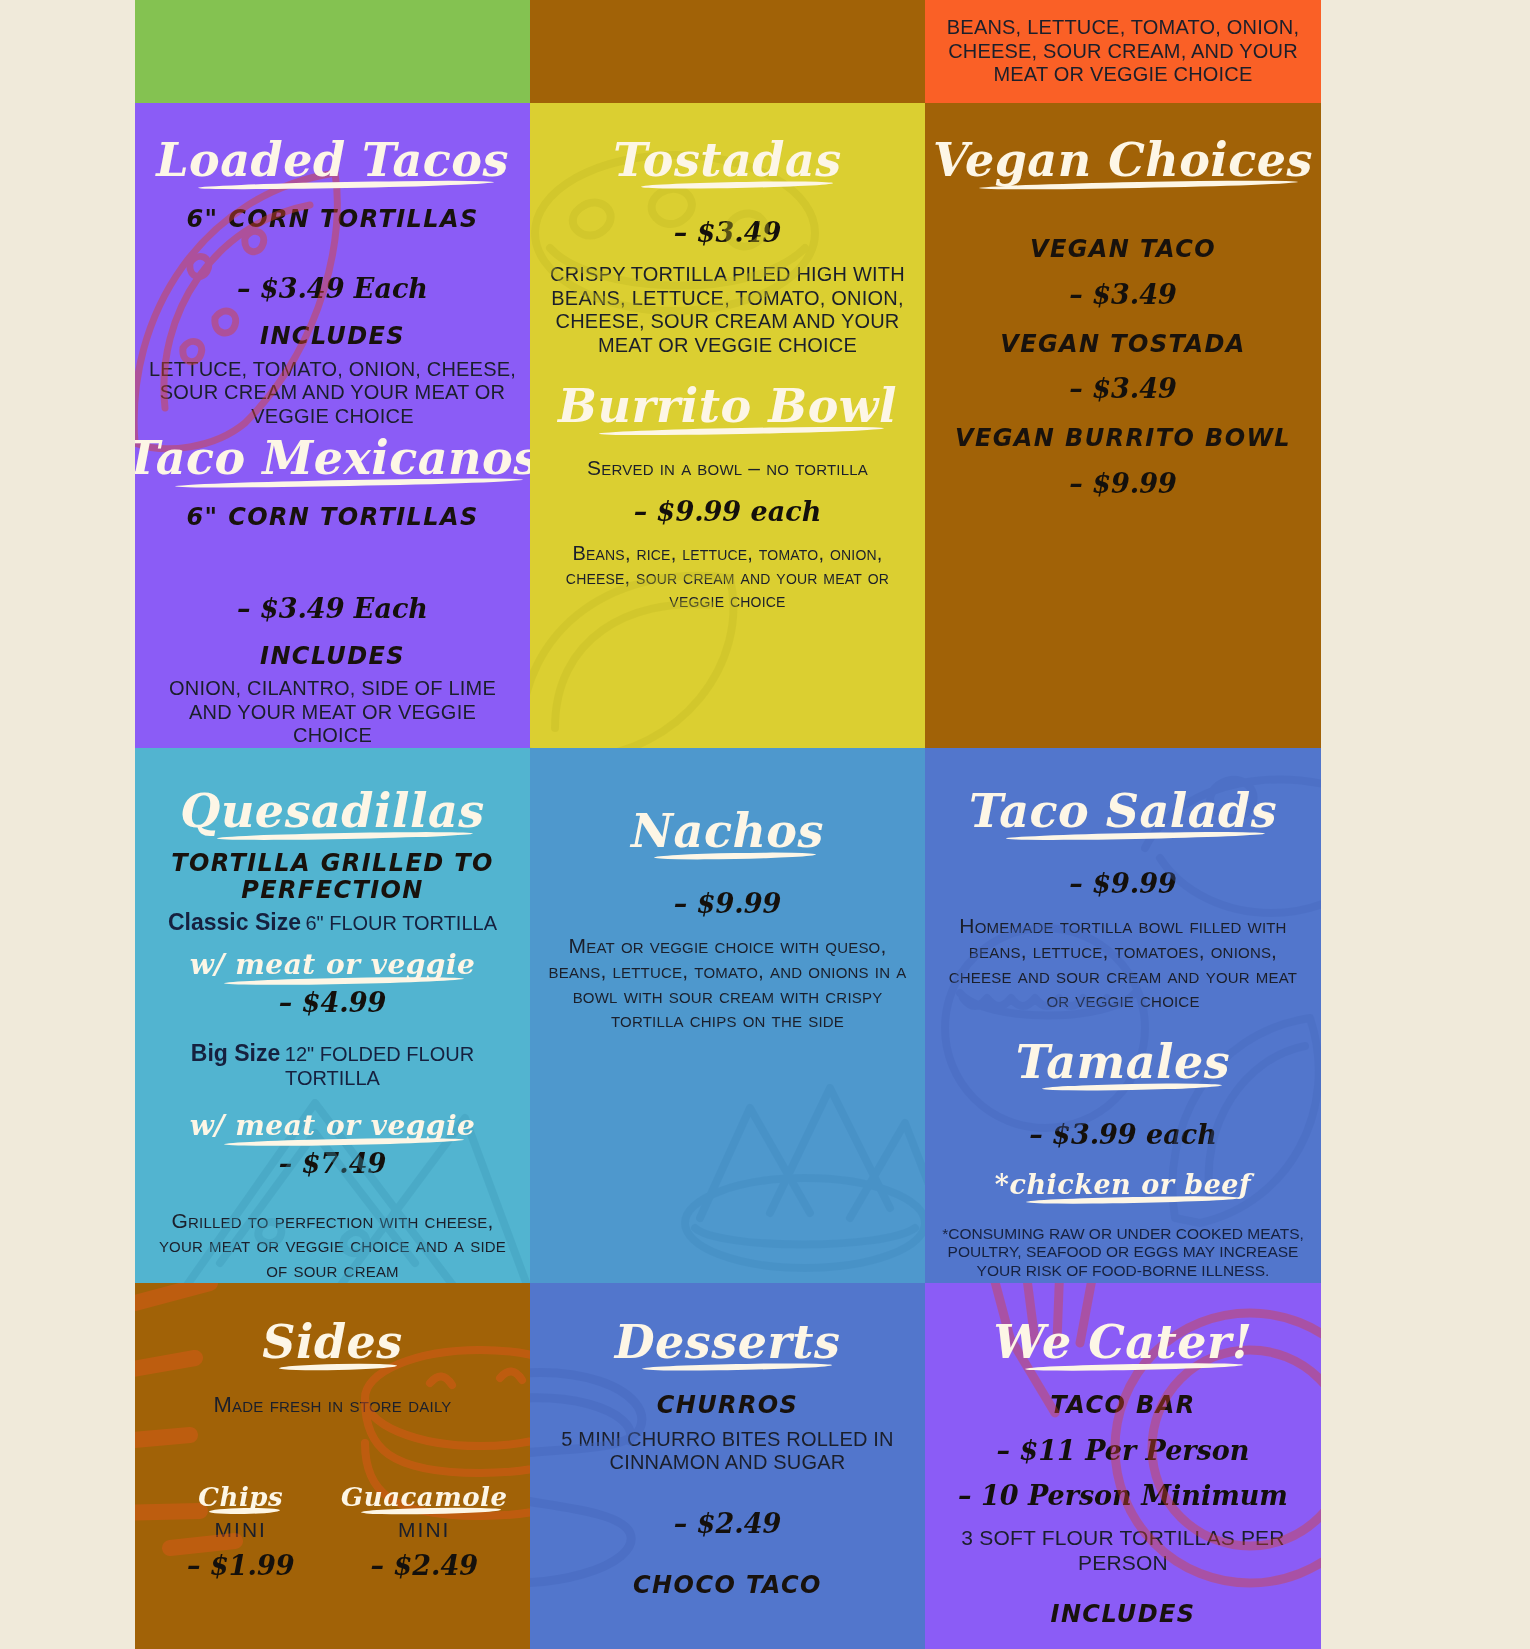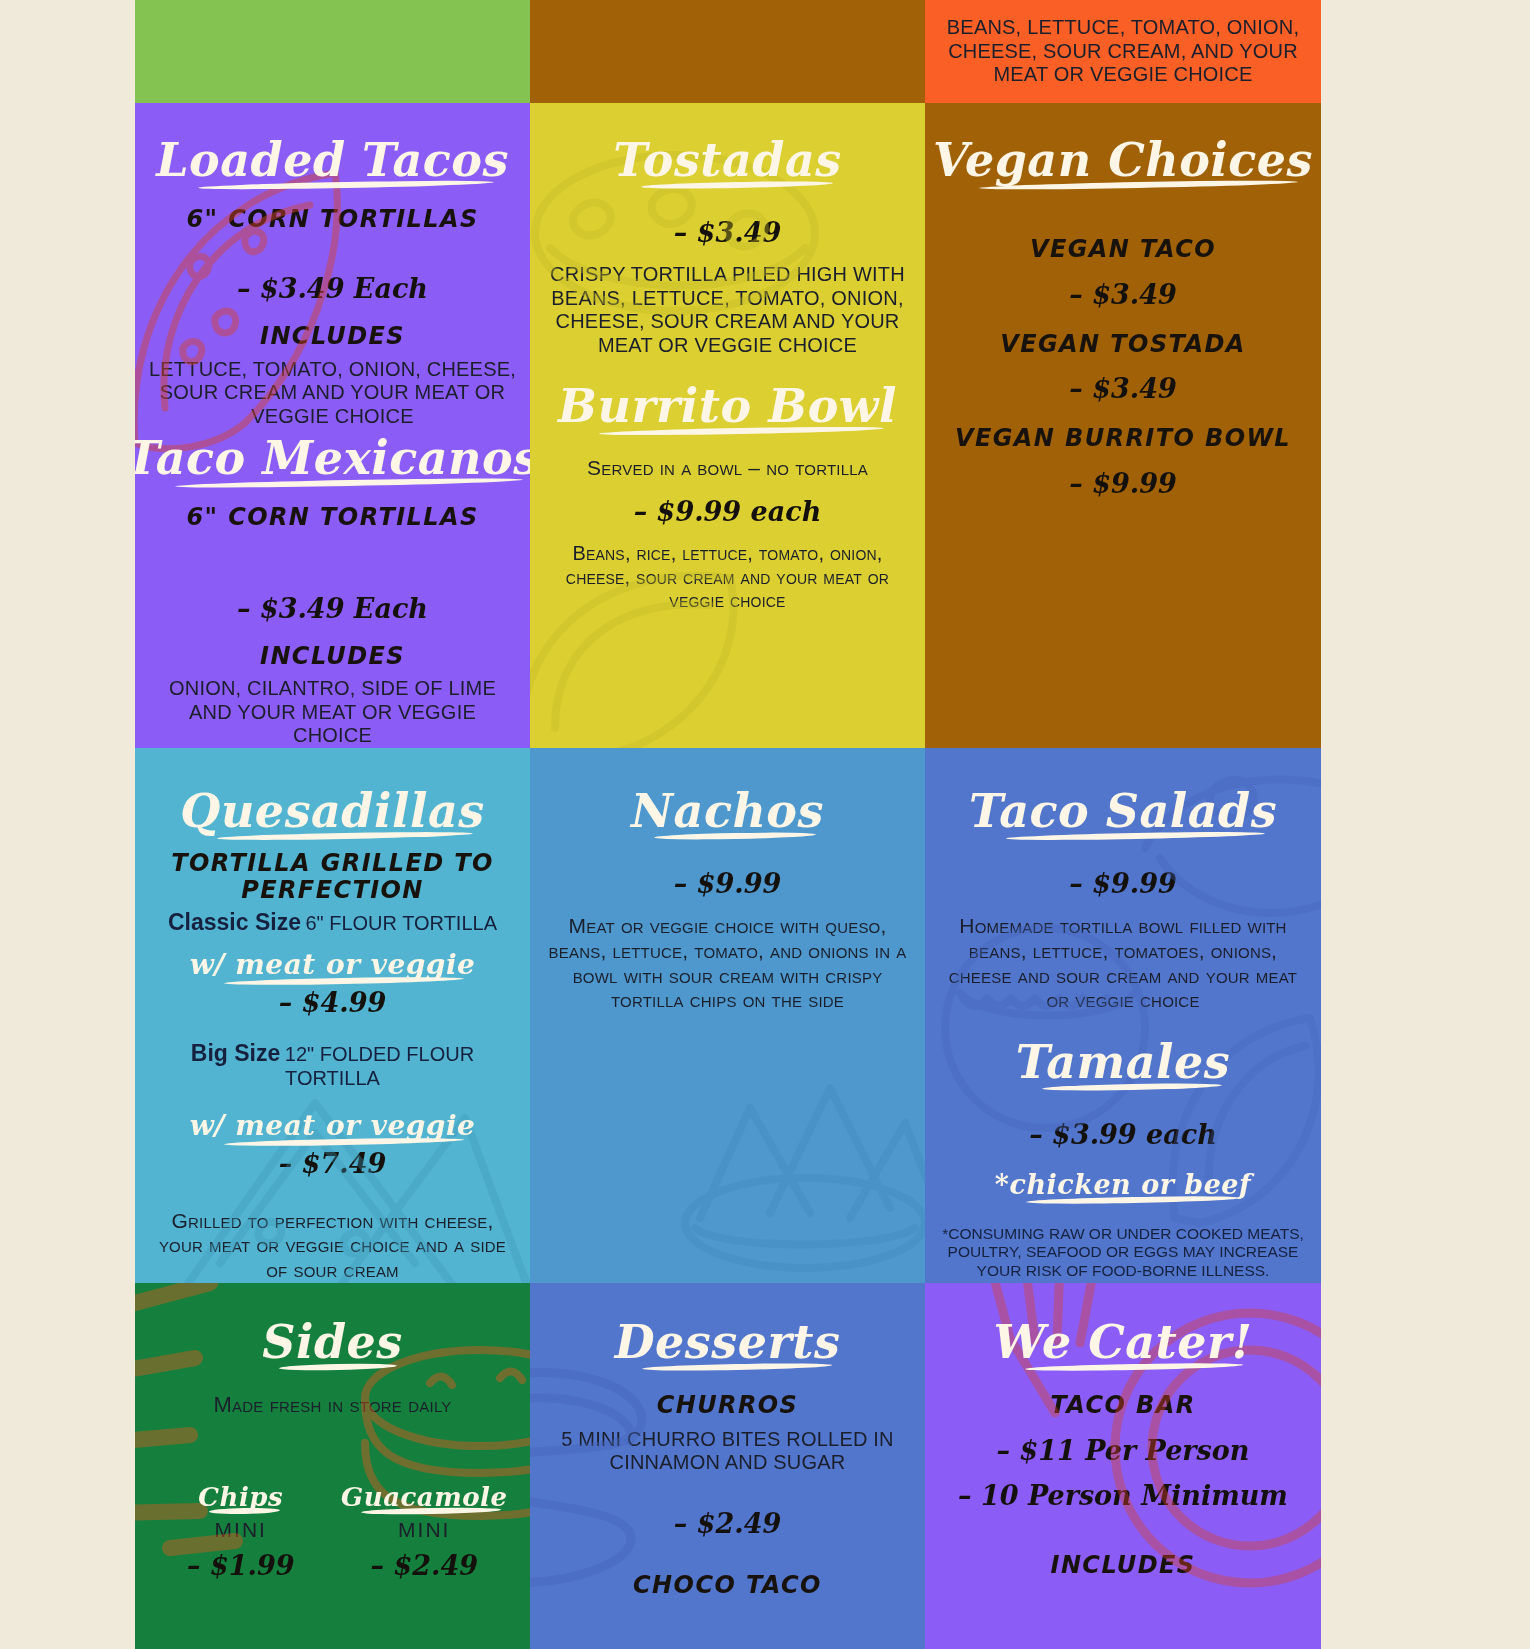--- a/index.html
+++ b/index.html
@@ -32,21 +32,21 @@
 
   
   .c-green   {background:#84c251;}
   .c-amber   {background:#a16207;}
   .c-orange  {background:#fa6026;}
   .c-red     {background:#8b5cf6;}
   .c-lime    {background:#dbcf31;}
   .c-teal    {background:#52b4d0;}
   .c-steel   {background:#4e98cd;}
   .c-indigo  {background:#5276cc;}
-  .c-darkorange{background:#15803d;}
+  .c-darkorange{background:#a16207;}
 
   
   .script{
     font-family:"DejaVu Serif",serif;
     font-style:italic;
     font-weight:bold;
     color:#fdf6e6;
     font-size:46px;
     line-height:1.02;
     letter-spacing:.5px;
@@ -284,21 +284,21 @@
       <span class="sz-label">Big Size</span>
       <span class="sz-rest">12" folded flour tortilla</span>
     </p>
     <div class="sp-xl"></div>
     <p class="script small" style="font-size:28px;">w/ meat or veggie</p>
     <p class="price">– $7.49</p>
     <div class="sp-xl"></div>
     <p class="body-txt smallcaps" style="font-size:21px;">Grilled to perfection with cheese, your meat or veggie choice and a side of sour cream</p>
   </div>
 
-  <div class="cell c-steel" style="padding-top:40px;">
+  <div class="cell c-steel" style="padding-top:60px;">
     <span class="wm" style="left:110px;top:300px;opacity:.3;">
       <svg width="330" height="230" viewBox="0 0 330 230">
         <g fill="none" stroke="#3d86bc" stroke-width="8" stroke-linejoin="round" stroke-linecap="round">
           <ellipse cx="165" cy="175" rx="120" ry="45"></ellipse>
           <path d="M60 170 L110 60 L170 165"></path>
           <path d="M130 165 L190 40 L250 160"></path>
           <path d="M210 170 L265 75 L300 165"></path>
           <path d="M55 180 c25 22 190 22 220 0"></path>
         </g>
       </svg>
@@ -442,17 +442,18 @@
       </svg>
     </span>
 
     <h2 class="script">We Cater!</h2>
     <div class="sp-l"></div>
     <p class="brush">Taco Bar</p>
     <div class="sp-s"></div>
     <p class="price">– $11 Per Person</p>
     <p class="price">– 10 Person Minimum</p>
     <div class="sp-s"></div>
+    <p class="body-txt" style="font-size:21px;">3 SOFT FLOUR TORTILLAS PER PERSON</p>
     <div class="sp-l"></div>
     <p class="brush">Includes</p>
   </div>
 
 </div>
 
 </body></html>

